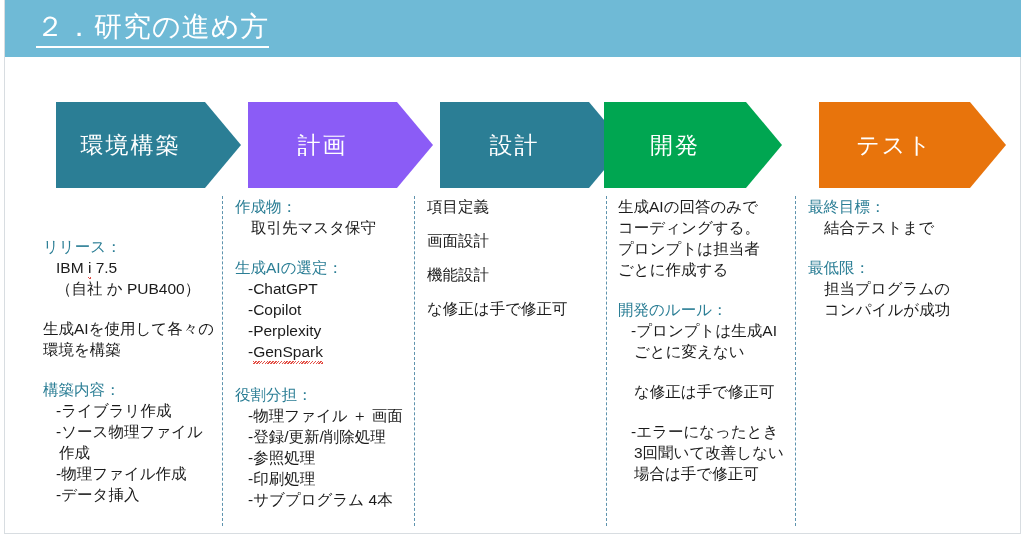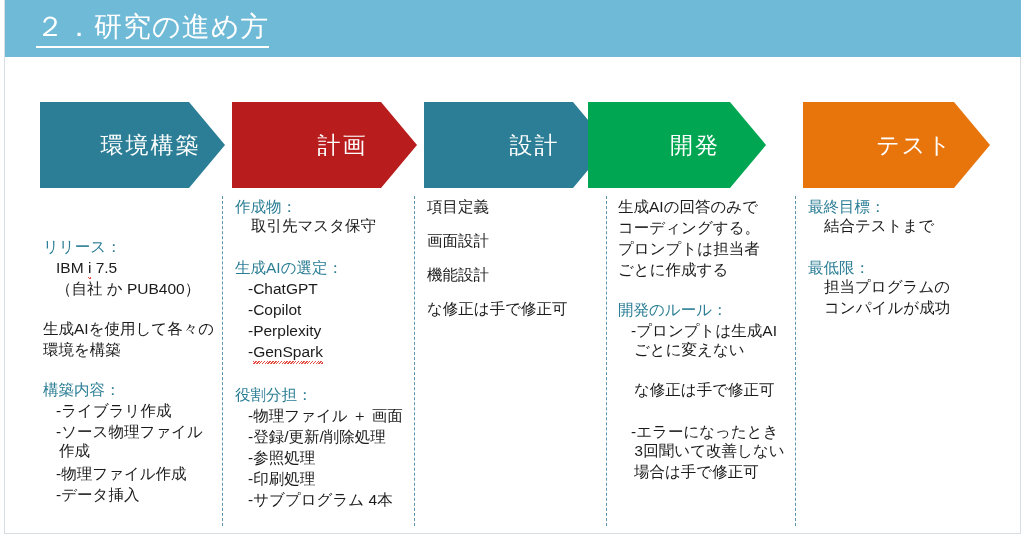--- a/index.html
+++ b/index.html
@@ -65,23 +65,24 @@
     top: 102px;
     width: 1024px;
     height: 86px;
   }
   .chevron {
     position: absolute;
     top: 0;
     height: 86px;
     display: flex;
     align-items: center;
-    justify-content: flex-end;
+    justify-content: flex-start;
     -webkit-clip-path: polygon(0 0, calc(100% - 36px) 0, 100% 50%, calc(100% - 36px) 100%, 0 100%);
     clip-path: polygon(0 0, calc(100% - 36px) 0, 100% 50%, calc(100% - 36px) 100%, 0 100%);
+    margin-left: 16px;
   }
   .chevron-label {
     color: #ffffff;
     font-size: 23px;
     letter-spacing: 2px;
     white-space: nowrap;
     width: calc(100% - 36px);
     text-align: center;
     box-sizing: border-box;
   }
@@ -123,21 +124,21 @@
   .gap-lg { height: 22px; }
 
   .hdr {
     color: #2B7E95;
     white-space: nowrap;
   }
   .ln {
     white-space: nowrap;
   }
   .ind1 { padding-left: 13px; }
-  .ind2 { padding-left: 16px; font-family: Liberation Mono, monospace; }
+  .ind2 { padding-left: 16px; }
   .wrapline { white-space: normal; }
 
   
   .squiggle {
     position: relative;
     display: inline-block;
   }
   .squiggle::after {
     content: "";
     position: absolute;
@@ -163,21 +164,21 @@
   <div class="header-band">
     <div class="header-title">２．研究の進め方</div>
   </div>
 
   <div class="chevron-row">
 
     <div class="chevron chev1" style="background:#2B7E95">
       <span class="chevron-label">環境構築</span>
     </div>
 
-    <div class="chevron chev2" style="background:#b91c1c">
+    <div class="chevron chev2" style="background:#8b5cf6">
       <span class="chevron-label">計画</span>
     </div>
 
     <div class="chevron chev3" style="background:#2B7E95">
       <span class="chevron-label">設計</span>
     </div>
 
     <div class="chevron chev4" style="background:#00A651">
       <span class="chevron-label">開発</span>
     </div>

